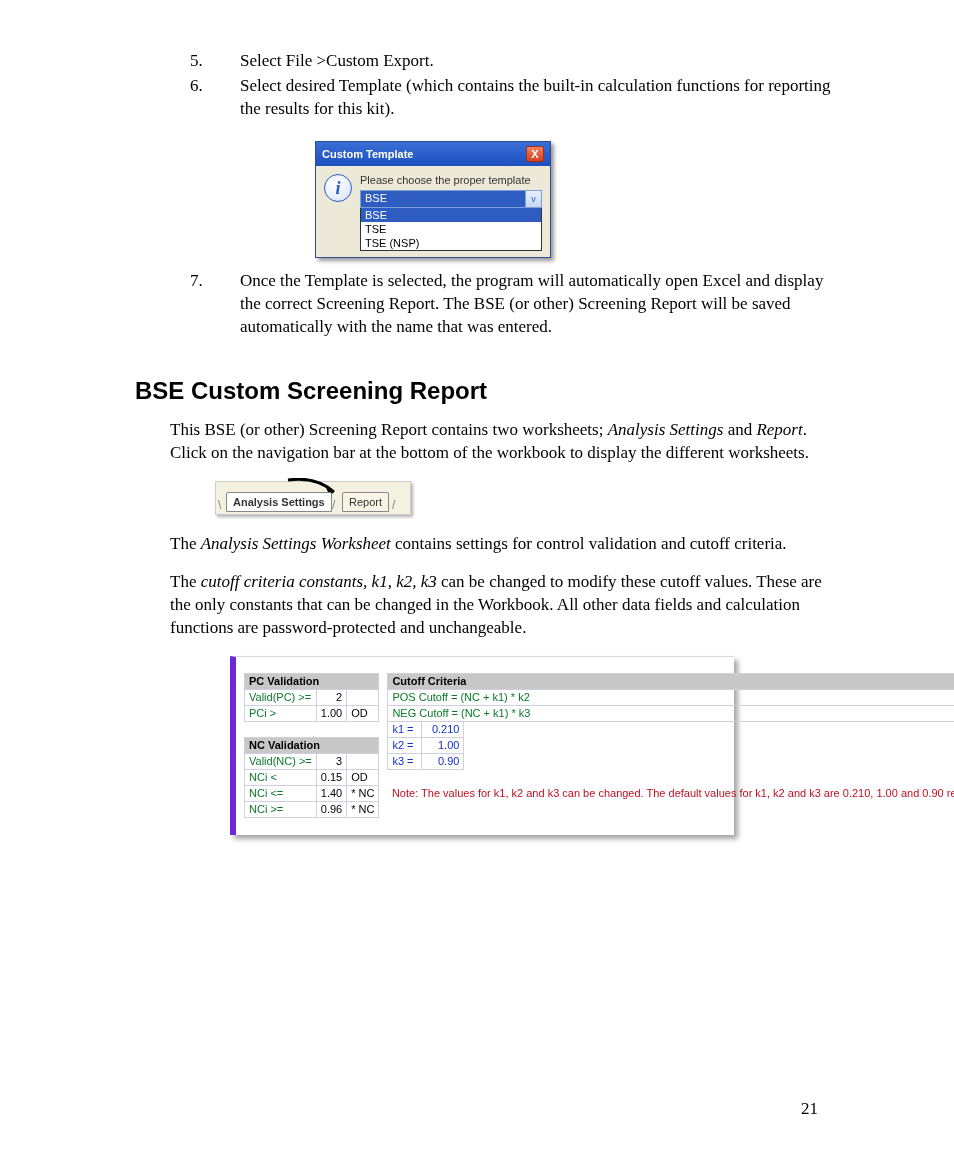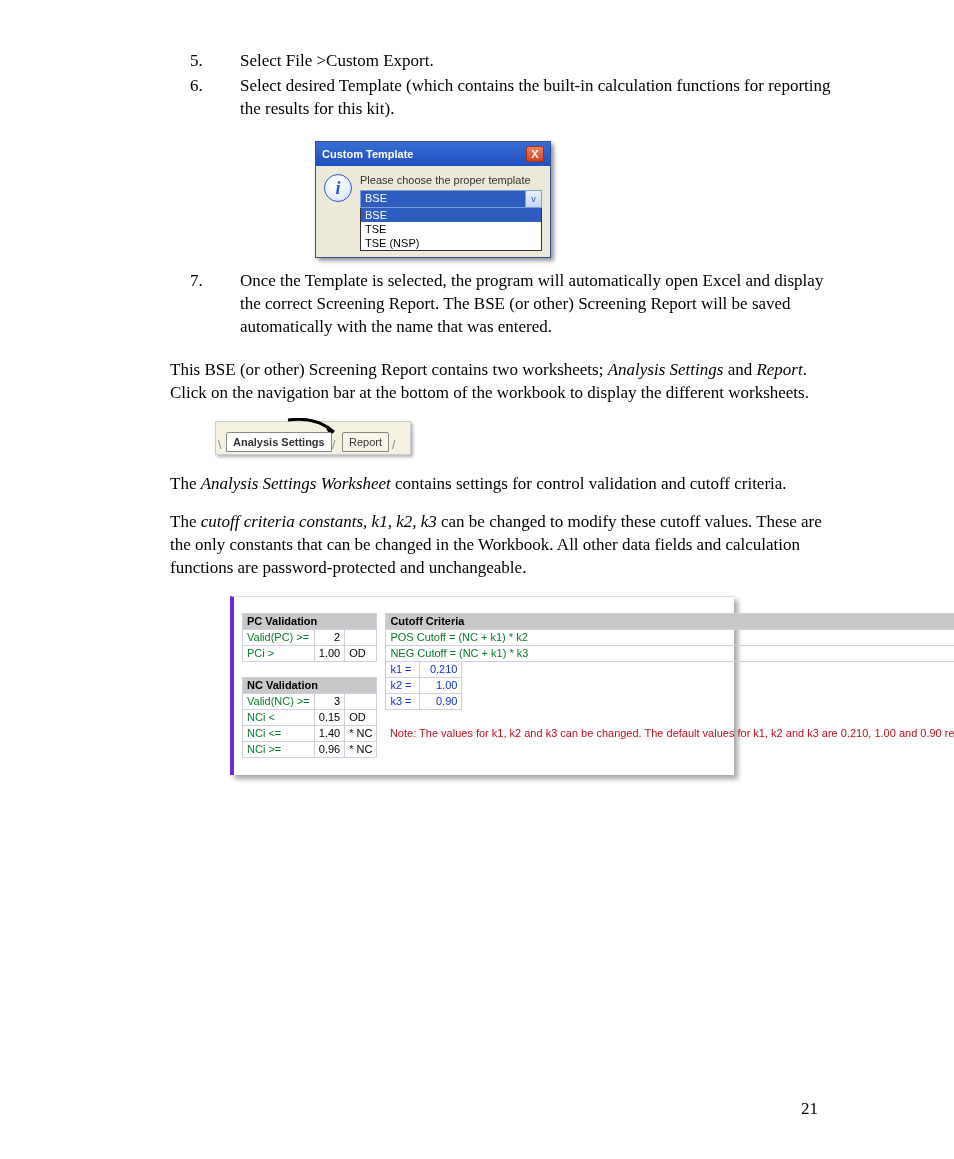--- a/index.html
+++ b/index.html
@@ -136,21 +136,21 @@
     color:#333;
   }
   .tab.active { background:#fff; font-weight:bold; z-index:2; }
   .tab.inactive { background:#f8f4e8; z-index:1; }
   .tabs-img .slash { position:absolute; bottom:2px; font-size:12px; color:#888; }
   .sheet-wrap { margin: 4px 0 22px 95px; }
   .sheet {
     width: 504px;
     background:#fff;
     border-top:1px solid #d8d8e8;
-    border-left:4px solid #6d28d9;
+    border-left:6px solid #6d28d9;
     box-shadow: 4px 4px 5px rgba(0,0,0,0.35);
     font-family: Arial, sans-serif;
     font-size: 11px;
   }
   .sheet table { border-collapse: collapse; }
   .sheet td {
     border: 1px solid #cfcfe0;
     padding: 1px 4px;
     height: 16px;
     vertical-align: middle;
@@ -209,20 +209,21 @@
     </div>
   </div>
 
   <ol class="steps">
     <li>
         <span class="num">7.</span>
         <span class="txt">Once the Template is selected, the program will automatically open Excel and display the correct Screening Report. The BSE (or other) Screening Report will be saved automatically with the name that was entered.</span>
       </li>
   </ol>
 
+  <h2 class="section">BSE Custom Screening Report</h2>
 
   <p class="body">
     <span>This BSE (or other) Screening Report contains two worksheets;  </span><span class="italic">Analysis Settings</span><span> and </span><span class="italic">Report</span><span>. Click on the navigation bar at the bottom of the workbook to display the different worksheets.</span>
   </p>
 
   <div class="tabs-wrap">
     <div class="tabs-img">
       <svg class="arrow" width="60" height="22" viewBox="0 0 60 22">
         <path d="M2 2 Q 30 -2 48 14" stroke="#000" stroke-width="3" fill="none"></path>
         <path d="M48 14 L40 10 L44 18 Z" fill="#000"></path>

